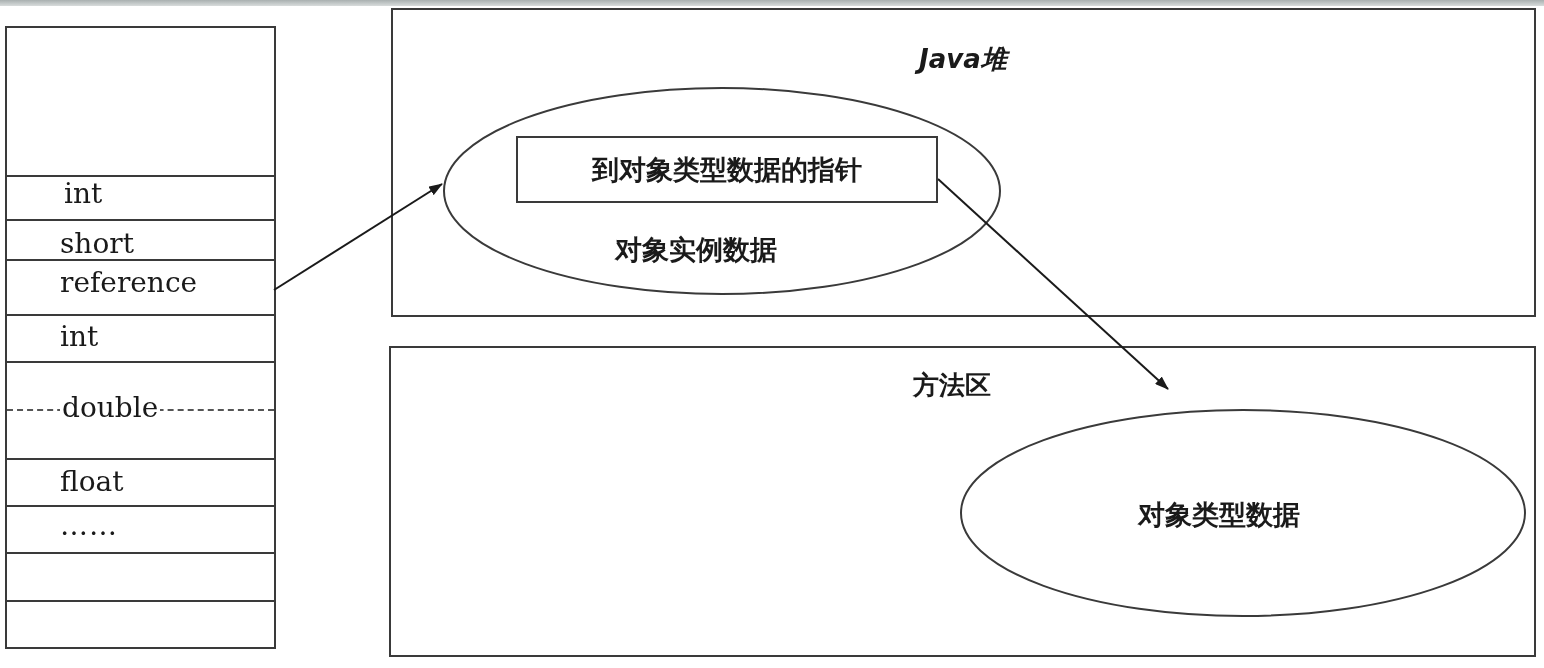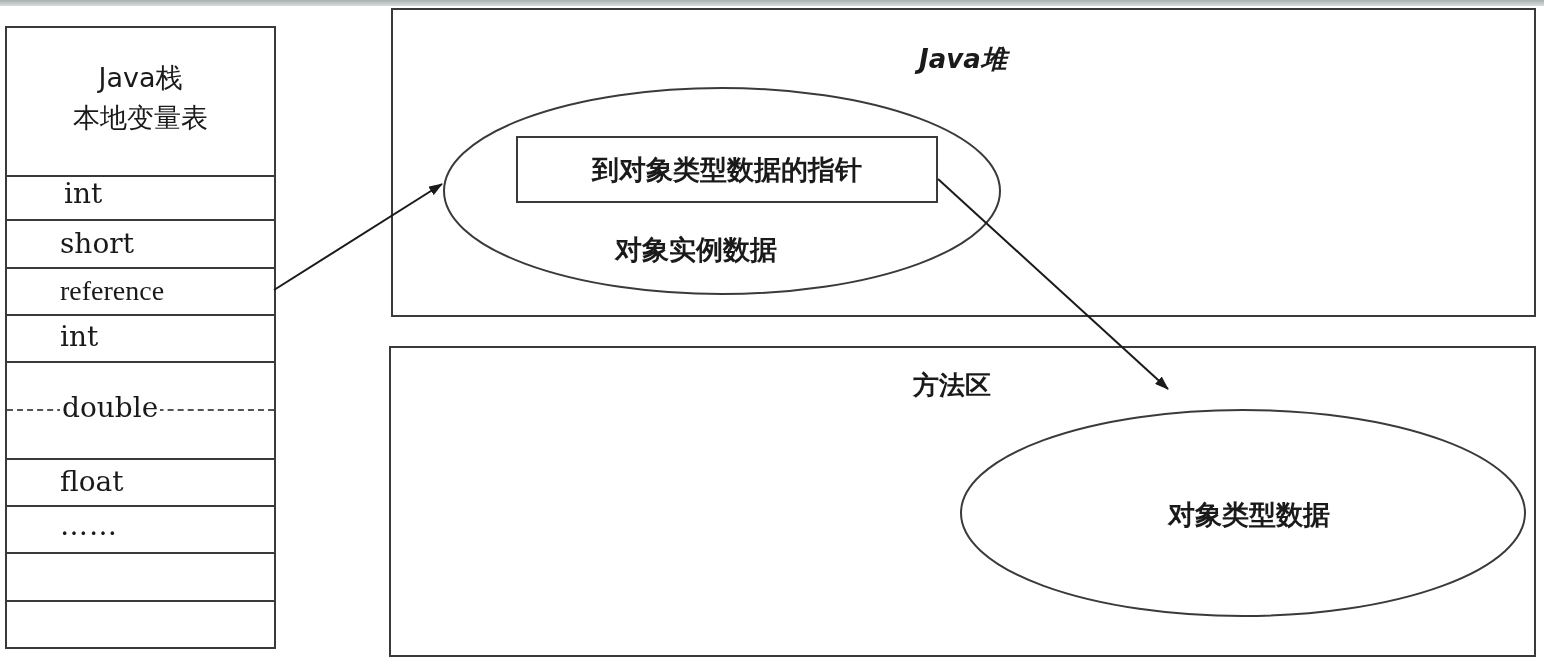--- a/index.html
+++ b/index.html
@@ -23,32 +23,28 @@
   .ellipse-label { position: absolute; font-size: 27px; white-space: nowrap; }
   .ptr-box { position: absolute; border: 2px solid #3a3a3a; box-sizing: border-box; background: #fff;
              display: flex; align-items: center; justify-content: center; font-size: 27px; }
 </style>
 </head>
 <body>
 
 <div class="topband"></div>
 
 <div class="stack">
-  <div class="stack-header">
-    <div class="cn" style="font-weight:normal">Java栈</div>
-    <div class="cn" style="font-weight:normal">本地变量表</div>
-  </div>
 
   <div class="row" style="top:147px;height:44px;">
     <span class="row-label" style="top:4px;left:57px;">int</span>
   </div>
   <div class="row" style="top:191px;height:48px;">
     <span class="row-label" style="top:10px;">short</span>
   </div>
-  <div class="row" style="top:239px;height:34px;font-family:Liberation Serif, serif;">
+  <div class="row" style="top:231px;height:34px;">
     <span class="row-label" style="top:9px;">reference</span>
   </div>
   <div class="row" style="top:286px;height:47px;">
     <span class="row-label" style="top:8px;">int</span>
   </div>
   <div class="row" style="top:430px;height:47px;">
     <span class="row-label" style="top:9px;">float</span>
   </div>
   <div class="row" style="top:333px;height:97px;">
     <div class="dash" style="top:46px;"></div>
@@ -84,13 +80,13 @@
   <line x1="274" y1="290" x2="442" y2="184" stroke="#1a1a1a" stroke-width="2" marker-end="url(#arrowhead)"></line>
   <line x1="938" y1="179" x2="1168" y2="389" stroke="#1a1a1a" stroke-width="2" marker-end="url(#arrowhead)"></line>
 </svg>
 
 <div class="ptr-box" style="left:516px;top:136px;width:422px;height:67px;">
   <span class="cn">到对象类型数据的指针</span>
 </div>
 
 <span class="ellipse-label cn" style="left:615px;top:232px;">对象实例数据</span>
 
-<span class="ellipse-label cn" style="left:1138px;top:497px;margin-left:30px;">对象类型数据</span>
+<span class="ellipse-label cn" style="left:1138px;top:497px;">对象类型数据</span>
 
 </body></html>

